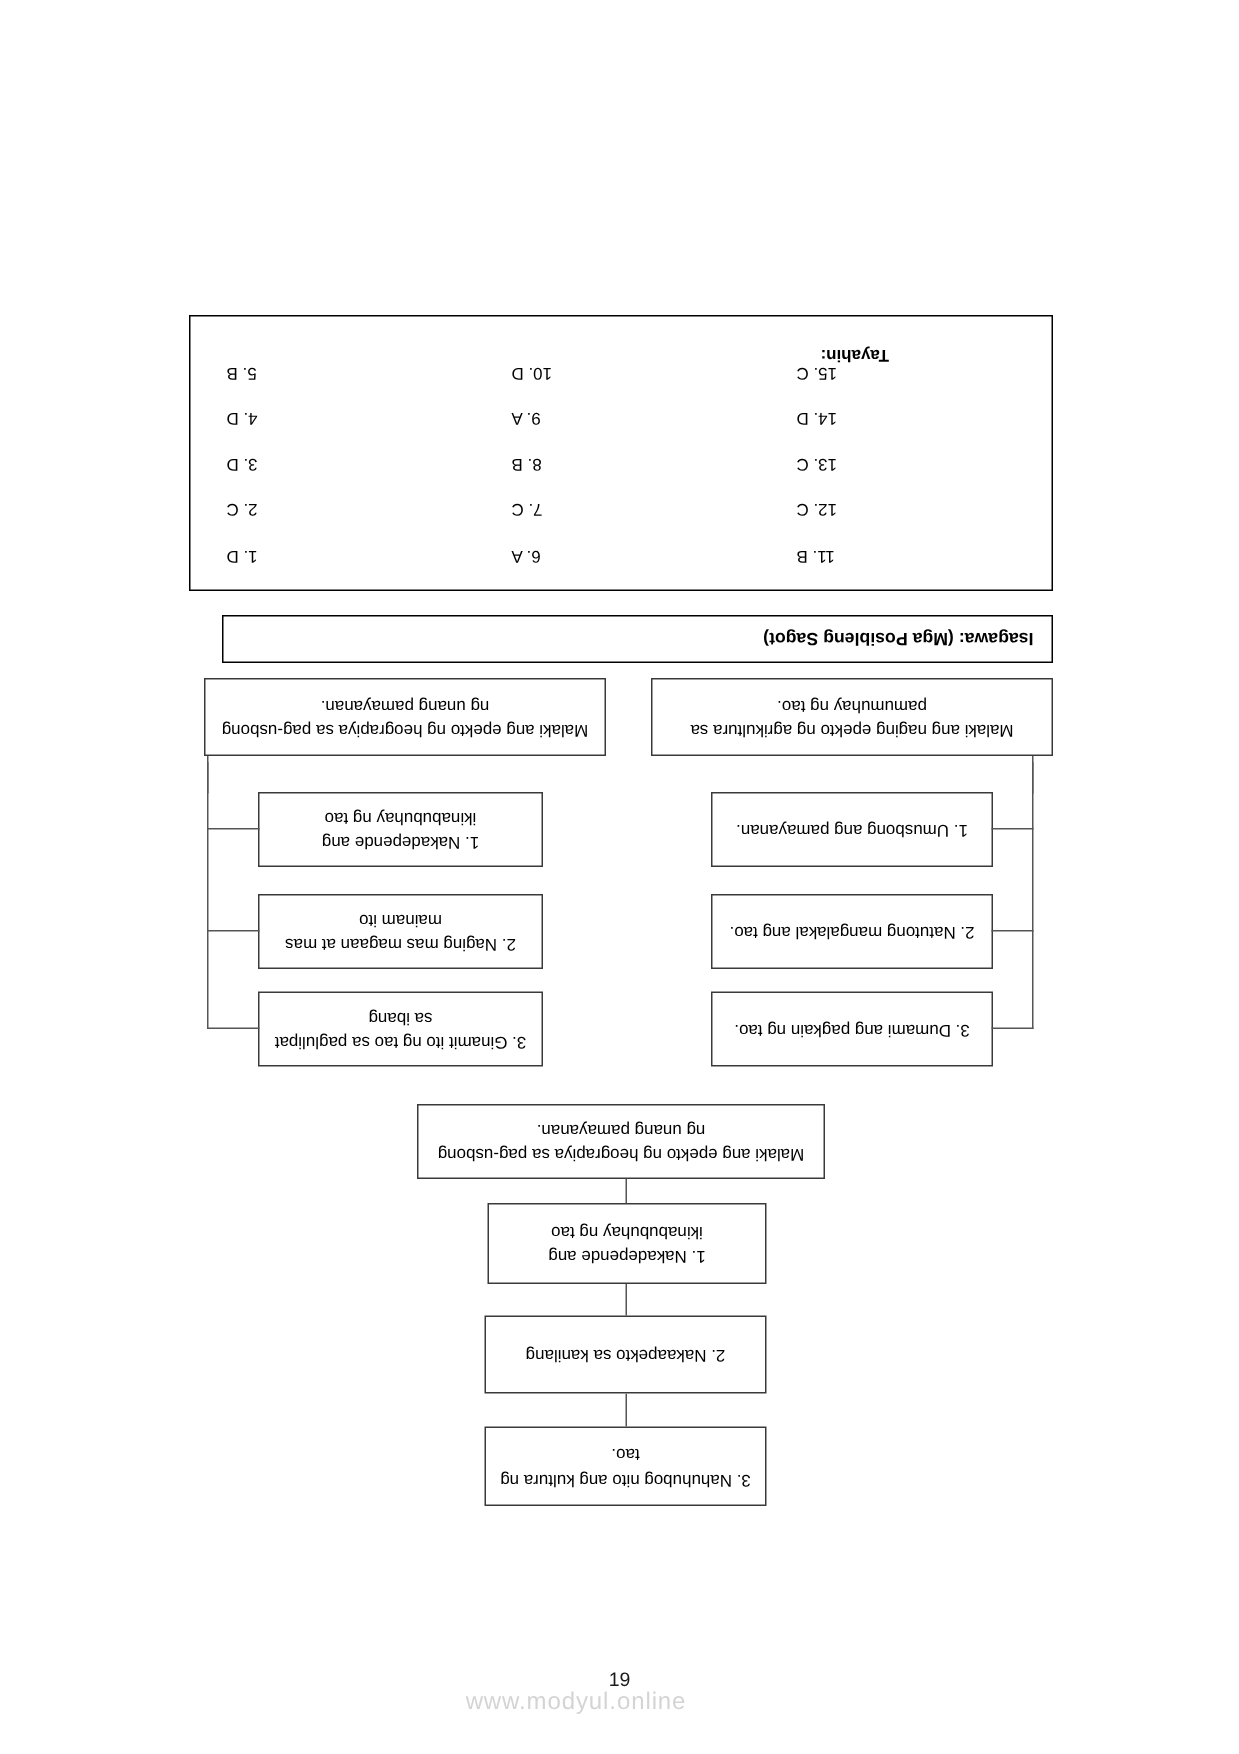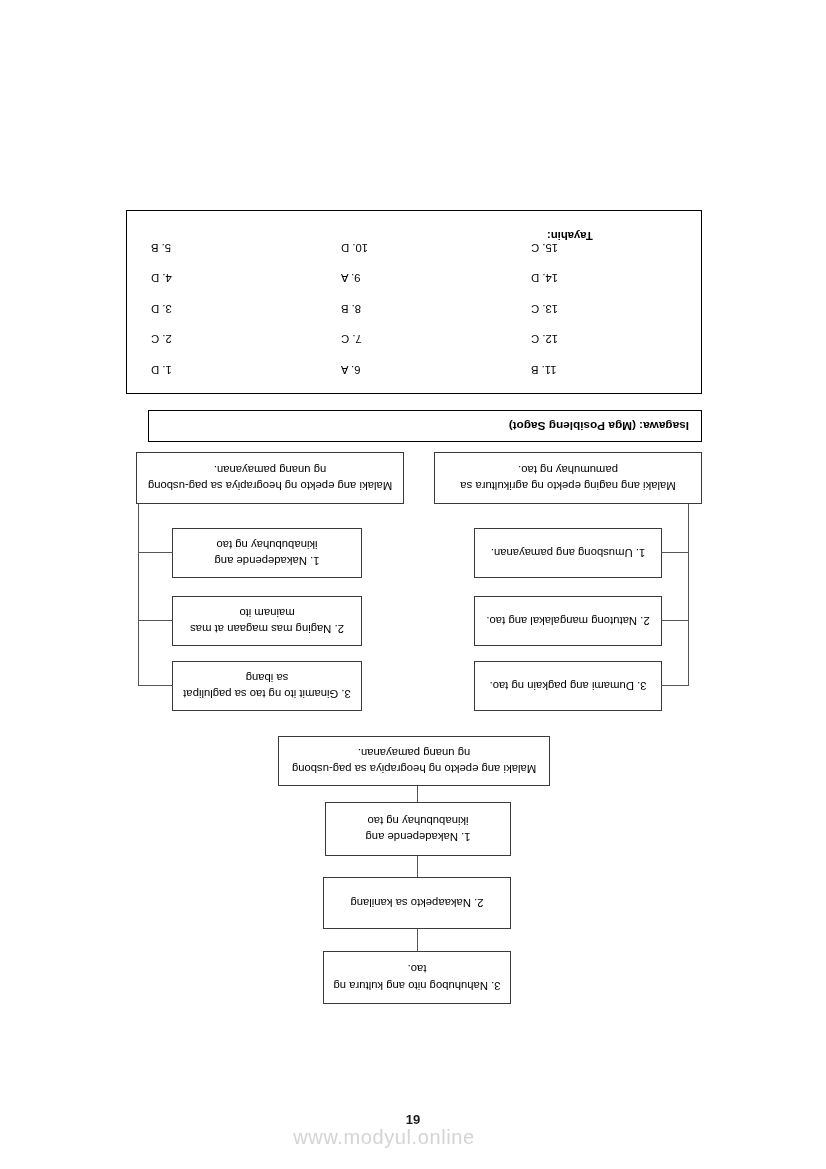--- a/index.html
+++ b/index.html
@@ -155,30 +155,30 @@
     width: 826px;
     text-align: center;
   }
   #page-number {
     position: absolute;
     left: 0;
     top: 0;
     width: 826px;
     text-align: center;
     font-size: 13px;
-    font-weight: bold;
+    font-weight: normal;
     color: #1a1a1a;
   }
   #watermark {
     position: absolute;
     left: 0;
     top: 14px;
     width: 768px;
     text-align: center;
-    font-size: 20px;
+    font-size: 16px;
     letter-spacing: 0.6px;
     color: #d4d4d4;
   }
 </style>
 </head>
 <body>
 
 <div id="page-content">
 
   <div class="box" id="chain-box-3">

